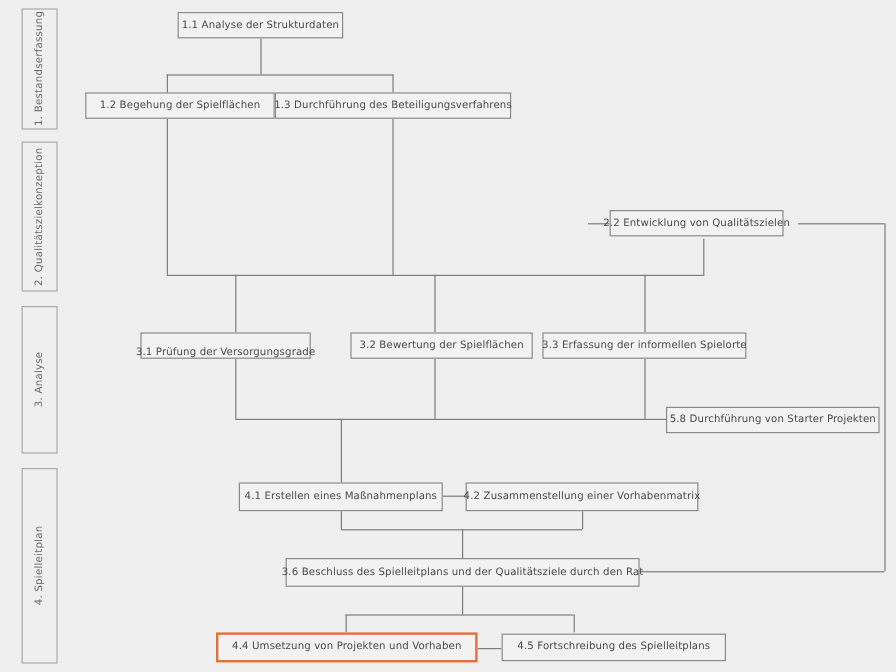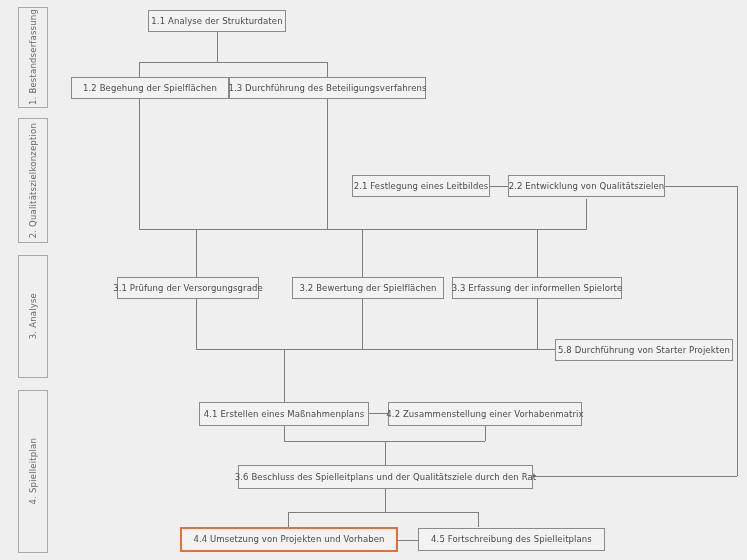--- a/index.html
+++ b/index.html
@@ -143,29 +143,26 @@
   </div>
 
   <div class="node" style="left:71px; top:77px; width:158px; height:22px;">
     <span class="node-label">1.2 Begehung der Spielflächen</span>
   </div>
 
   <div class="node" style="left:229px; top:77px; width:197px; height:22px;">
     <span class="node-label">1.3 Durchführung des Beteiligungsverfahrens</span>
   </div>
 
-  <div class="node" style="left:352px; top:175px; width:138px; height:22px;">
-    <span class="node-label">2.1 Festlegung eines Leitbildes</span>
-  </div>
 
-  <div class="node" style="left:508px; top:175px; width:157px; height:22px;">
+  <div class="node" style="left:508px; top:175px; width:145px; height:22px;">
     <span class="node-label">2.2 Entwicklung von Qualitätszielen</span>
   </div>
 
-  <div class="node" style="left:117px; top:277px; width:142px; height:22px;">
+  <div class="node" style="left:117px; top:277px; width:142px; height:22px;align-items:flex-end;">
     <span class="node-label">3.1 Prüfung der Versorgungsgrade</span>
   </div>
 
   <div class="node" style="left:292px; top:277px; width:152px; height:22px;">
     <span class="node-label">3.2 Bewertung der Spielflächen</span>
   </div>
 
   <div class="node" style="left:452px; top:277px; width:170px; height:22px;">
     <span class="node-label">3.3 Erfassung der informellen Spielorte</span>
   </div>

